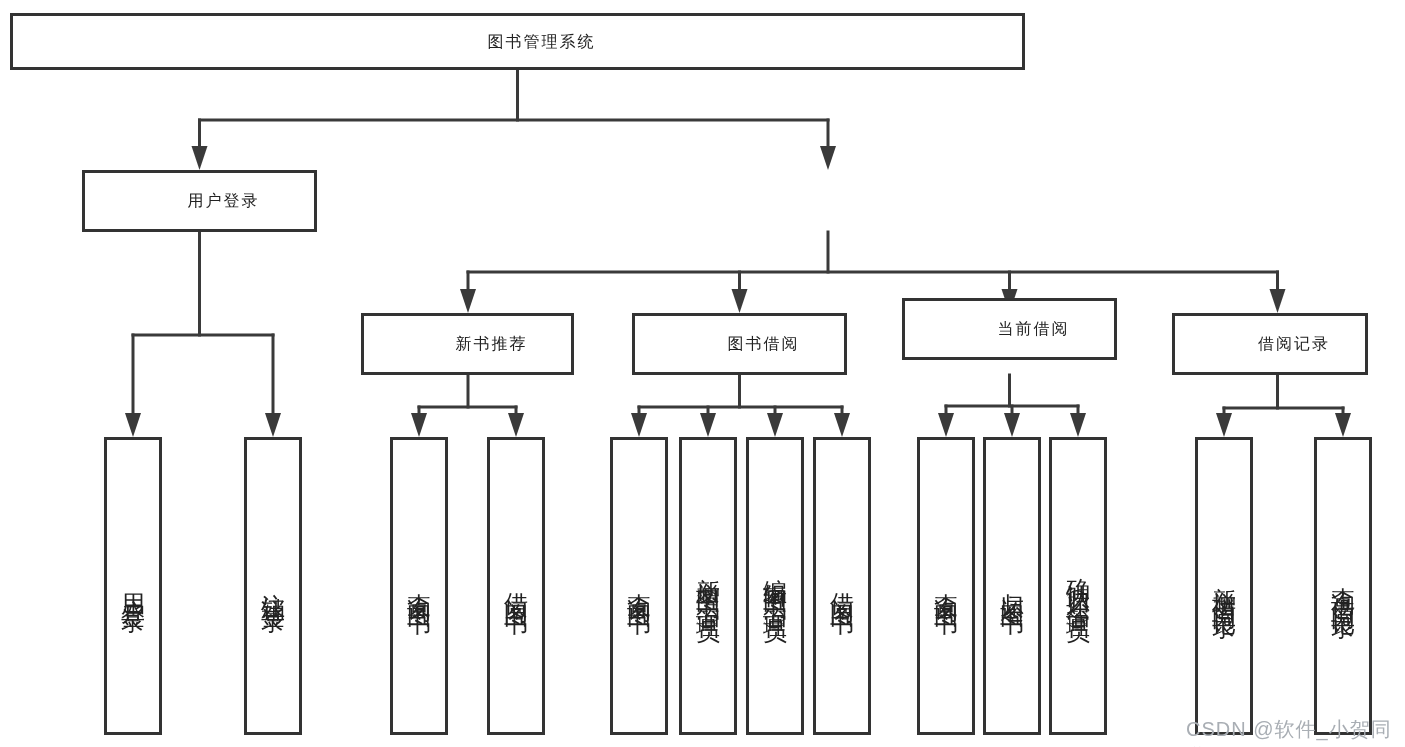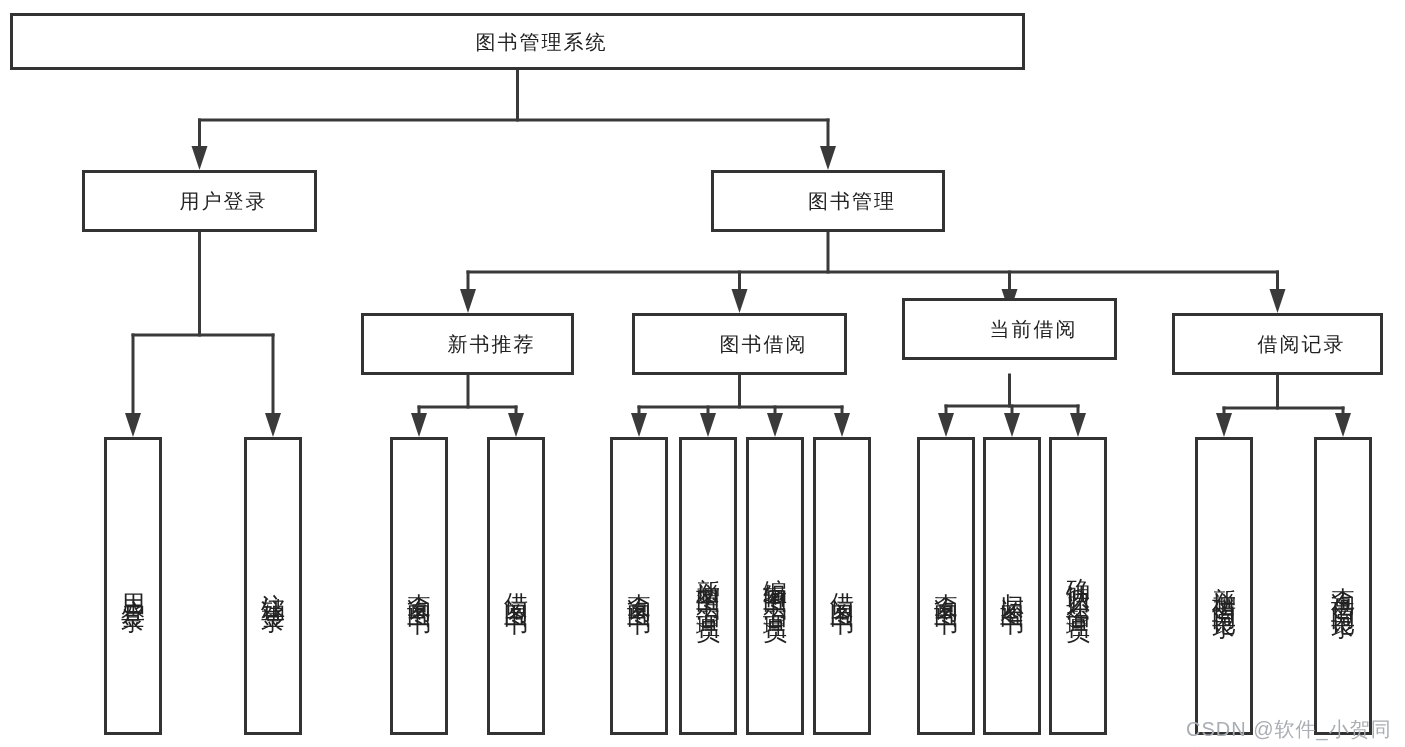--- a/index.html
+++ b/index.html
@@ -7,21 +7,21 @@
     position:relative; width:1405px; height:747px; background:#ffffff;
     font-family:"Liberation Sans","DejaVu Sans",sans-serif; overflow:hidden;
   }
   #connectors { position:absolute; left:0; top:0; width:1405px; height:747px; }
   .box {
     position:absolute; box-sizing:border-box; background:#ffffff;
     border:3px solid #333333; color:#222222;
     display:flex; align-items:center; justify-content:center;
     line-height:1; white-space:nowrap;
   }
-  .h { font-size:20px; letter-spacing:2px;padding-left:48px; }
+  .h { font-size:16px; letter-spacing:2px;padding-left:48px; }
   .v {
     writing-mode:vertical-rl; text-orientation:mixed;
     font-size:24px; letter-spacing:6px; white-space:normal;
   }
   .watermark {
     position:absolute; left:1186px; top:716px;
     font-size:20px; color:#a9aeb4; letter-spacing:1px;
   }
   svg line { stroke:#3a3a3a; stroke-width:3; stroke-linecap:square; }
   svg polygon { fill:#3a3a3a; stroke:none; }
@@ -96,26 +96,25 @@
       <line x1="1224" y1="408" x2="1224" y2="415"></line>
       <polygon points="1216,413 1232,413 1224,437"></polygon>
       <line x1="1343" y1="408" x2="1343" y2="415"></line>
       <polygon points="1335,413 1351,413 1343,437"></polygon>
     </g>
   </svg>
 
   <div class="box h" style="left:10px; top:13px; width:1015px; height:57px">图书管理系统</div>
 
   <div class="box h" style="left:82px; top:170px; width:235px; height:62px">用户登录</div>
-  <div class="box h" style="left:711px; top:170px; width:234px; height:62px">图书管理</div>
 
   <div class="box h" style="left:632px; top:313px; width:215px; height:62px">图书借阅</div>
   <div class="box h" style="left:361px; top:313px; width:213px; height:62px">新书推荐</div>
   <div class="box h" style="left:902px; top:298px; width:215px; height:62px">当前借阅</div>
-  <div class="box h" style="left:1172px; top:313px; width:211px; height:62px">借阅记录</div>
+  <div class="box h" style="left:1172px; top:313px; width:196px; height:62px">借阅记录</div>
 
   <div class="box v" style="left:104px; top:437px; width:58px; height:298px">用户登录</div>
   <div class="box v" style="left:244px; top:437px; width:58px; height:298px">注销登录</div>
 
   <div class="box v" style="left:390px; top:437px; width:58px; height:298px">查询图书</div>
   <div class="box v" style="left:487px; top:437px; width:58px; height:298px">借阅图书</div>
 
   <div class="box v" style="left:610px; top:437px; width:58px; height:298px">查询图书</div>
   <div class="box v" style="left:679px; top:437px; width:58px; height:298px">新增图书（管理员）</div>
   <div class="box v" style="left:746px; top:437px; width:58px; height:298px">编辑图书（管理员）</div>

